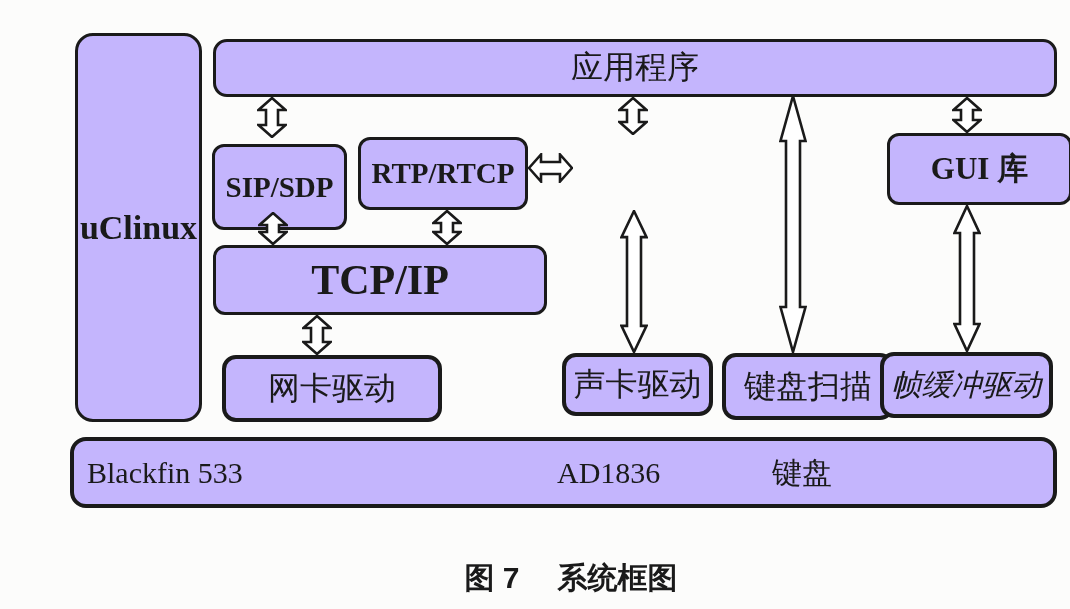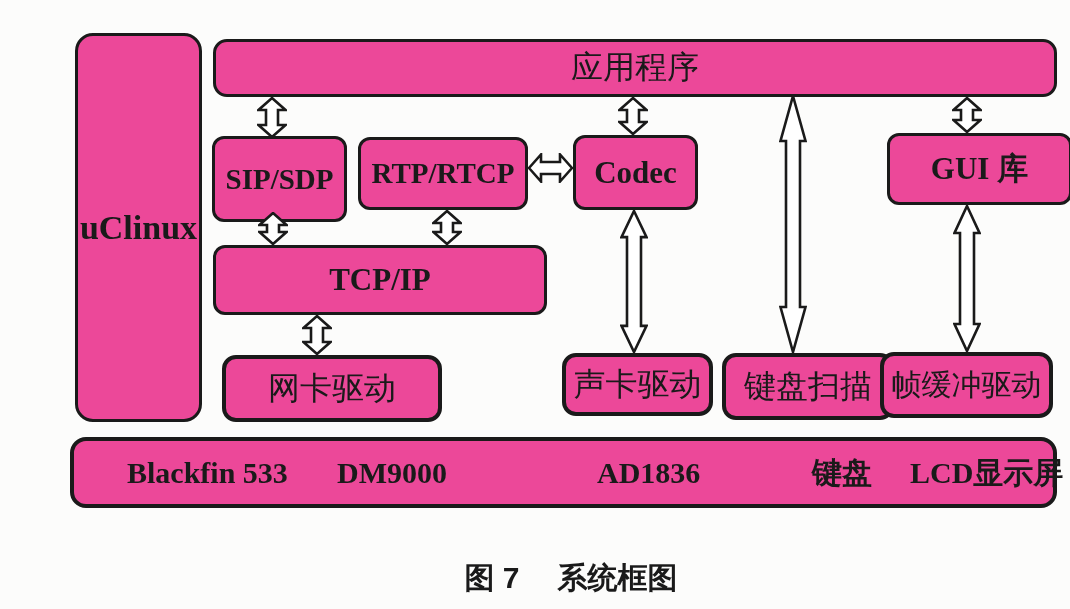--- a/index.html
+++ b/index.html
@@ -1,49 +1,49 @@
 <!DOCTYPE html>
 <html><head>
 <meta charset="utf-8">
 <style>
   html,body{margin:0;padding:0;background:#ffffff;}
   .canvas{
     position:relative;width:1070px;height:609px;background:#fcfcfb;
     font-family:"Liberation Serif","DejaVu Serif",serif;color:#1a1a1a;overflow:hidden;
   }
   .box{
-    position:absolute;box-sizing:border-box;background:#ec4899;
+    position:absolute;box-sizing:border-box;background:#c4b5fd;
     border:3px solid #1a1a1a;border-radius:12px;
     display:flex;align-items:center;justify-content:center;text-align:center;
   }
   .lbl{display:block;white-space:nowrap;}
   .latin{font-weight:bold;font-size:29px;}
   .cn{font-size:32px;}
 
   .b-os{left:75px;top:33px;width:127px;height:389px;border-radius:18px;border-width:3.5px;}
   .b-os .lbl{font-size:34px;}
   .b-app{left:213px;top:39px;width:844px;height:58px;border-radius:14px;}
-  .b-sip{left:212px;top:136px;width:135px;height:86px;}
+  .b-sip{left:212px;top:144px;width:135px;height:86px;}
   .b-rtp{left:358px;top:137px;width:170px;height:73px;}
   .b-codec{left:573px;top:135px;width:125px;height:75px;}
   .b-codec .latin{font-size:31px;}
   .b-gui{left:887px;top:133px;width:185px;height:72px;}
   .b-gui .lbl{font-size:31px;font-weight:bold;}
   .b-tcp{left:213px;top:245px;width:334px;height:70px;}
-  .b-tcp .latin{font-size:31px;}
+  .b-tcp .latin{font-size:42px;}
   .b-nic{left:222px;top:355px;width:220px;height:67px;border-width:4px;border-radius:14px;}
   .b-snd{left:562px;top:353px;width:151px;height:63px;border-width:4px;border-radius:14px;}
   .b-key{left:722px;top:353px;width:172px;height:67px;border-width:4px;border-radius:14px;}
-  .b-fb{left:880px;top:352px;width:173px;height:66px;border-width:4px;border-radius:14px;}
+  .b-fb{left:880px;top:352px;width:173px;height:66px;border-width:4px;border-radius:14px;font-style:italic;}
   .b-fb .lbl{font-size:30px;}
 
   .hwbar{left:70px;top:437px;width:987px;height:71px;border-width:4px;border-radius:16px;display:block;}
   .hw{
     position:absolute;top:50%;transform:translateY(-50%);
-    font-size:30px;font-weight:bold;white-space:nowrap;margin-left:40px;
+    font-size:30px;font-weight:normal;white-space:nowrap;
   }
   .hw0{left:13px;} .hw1{left:223px;} .hw2{left:483px;} .hw3{left:698px;} .hw4{left:796px;}
 
   .darrow{position:absolute;line-height:0;}
 
   .caption{
     position:absolute;left:571px;top:558px;transform:translateX(-50%);
     font-family:"Liberation Sans","DejaVu Sans",sans-serif;
     font-weight:bold;font-size:30px;white-space:nowrap;
   }
@@ -63,23 +63,20 @@
   </div>
 
   <div class="box b-sip">
     <span class="lbl latin">SIP/SDP</span>
   </div>
 
   <div class="box b-rtp">
     <span class="lbl latin">RTP/RTCP</span>
   </div>
 
-  <div class="box b-codec">
-    <span class="lbl latin">Codec</span>
-  </div>
 
   <div class="box b-gui">
     <span class="lbl">GUI 库</span>
   </div>
 
   <div class="box b-tcp">
     <span class="lbl latin">TCP/IP</span>
   </div>
 
   <div class="box b-nic">
@@ -93,24 +90,22 @@
   <div class="box b-key">
     <span class="lbl cn">键盘扫描</span>
   </div>
 
   <div class="box b-fb">
     <span class="lbl">帧缓冲驱动</span>
   </div>
 
   <div class="box hwbar">
     <span class="hw hw0">Blackfin 533</span>
-    <span class="hw hw1">DM9000</span>
     <span class="hw hw2">AD1836</span>
     <span class="hw hw3">键盘</span>
-    <span class="hw hw4">LCD显示屏</span>
   </div>
 
   <div class="darrow" style="left:257px;top:97px;"><svg width="30" height="41" viewBox="0 0 30 41">
         <polygon points="15,1 28.5,13 21,13 21,28 28.5,28 15,40 1.5,28 9,28 9,13 1.5,13" fill="#ffffff" stroke="#1a1a1a" stroke-width="2.6" stroke-linejoin="miter"></polygon>
       </svg></div>
   <div class="darrow" style="left:618px;top:97px;"><svg width="30" height="38" viewBox="0 0 30 38">
         <polygon points="15,1 28.5,13 21,13 21,25 28.5,25 15,37 1.5,25 9,25 9,13 1.5,13" fill="#ffffff" stroke="#1a1a1a" stroke-width="2.6" stroke-linejoin="miter"></polygon>
       </svg></div>
   <div class="darrow" style="left:952px;top:97px;"><svg width="30" height="36" viewBox="0 0 30 36">
         <polygon points="15,1 28.5,13 21,13 21,23 28.5,23 15,35 1.5,23 9,23 9,13 1.5,13" fill="#ffffff" stroke="#1a1a1a" stroke-width="2.6" stroke-linejoin="miter"></polygon>

